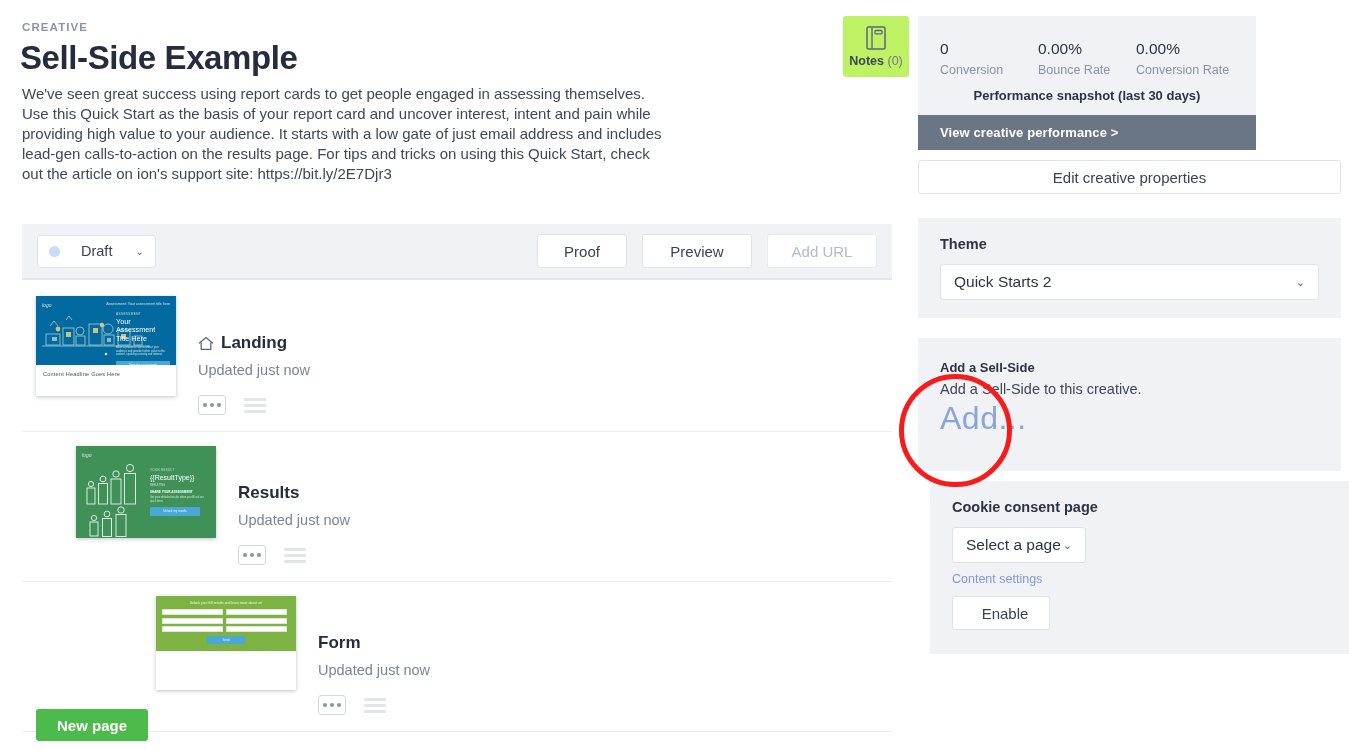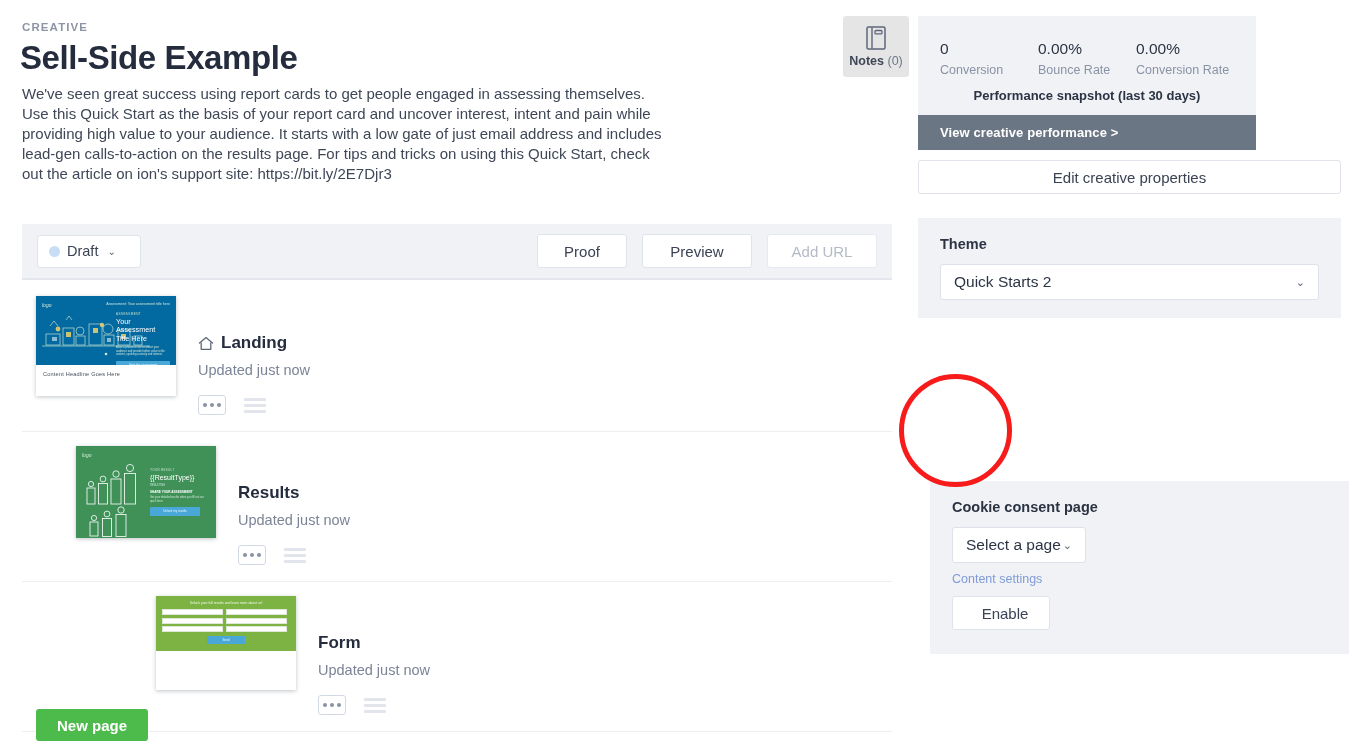--- a/index.html
+++ b/index.html
@@ -35,21 +35,21 @@
     position: absolute; left: 22px; top: 224px;
     width: 870px; height: 56px;
     background: #f0f2f6;
     border-bottom: 2px solid #e3e6ed;
     display: flex; align-items: center;
   }
   .status-chip {
     margin-left: 15px;
     height: 33px; min-width: 104px;
     background: #ffffff; border: 1px solid #dfe3ea; border-radius: 3px;
-    display: flex; align-items: center; gap: 7px;
+    display: flex; align-items: center; gap: 21px;
     padding: 0 11px;
     font-size: 14.5px; color: #3a4253;
   }
   .status-dot {
     width: 11px; height: 11px; border-radius: 50%;
     background: #c7ddf5; display: inline-block; flex: none;
   }
   .chip-caret { font-size: 10px; color: #5b6478; margin-left: 2px; }
 
   .tb-spacer { flex: 1 1 auto; }
@@ -116,21 +116,21 @@
   .tn-foot { background: #fff; padding: 6px 7px; }
   .tn-foot-txt { font-size: 5.6px; color: #47505f; letter-spacing: .2px; }
   .tn-logo { position: absolute; left: 6px; top: 6px; font-size: 5px; color: #d6ebdb; font-style: italic; }
   .tn-topright { position: absolute; right: 6px; top: 6px; font-size: 3.6px; color: #cfe5d6; }
 
   
   .right { position: absolute; left: 905px; top: 0; width: 444px; height: 751px; }
 
   .notes-btn {
     position: absolute; left: -62px; top: 16px;
-    width: 66px; height: 61px; background: #e5e5e5; border-radius: 3px;
+    width: 66px; height: 61px; background: #bef264; border-radius: 3px;
     display: flex; flex-direction: column; align-items: center; justify-content: center; gap: 3px;
   }
   .notes-label { font-size: 12.5px; color: #3f4757; }
   .notes-label b { font-weight: 700; }
   .notes-label span { color: #6e7789; }
 
   .perf-card {
     position: absolute; left: 13px; top: 16px; width: 338px;
     background: #f0f2f6;
   }
@@ -428,20 +428,25 @@
     <div class="edit-btn">Edit creative properties</div>
 
     <div class="panel panel-theme">
       <div class="panel-h">Theme</div>
       <div class="select wide">
         <span>Quick Starts 2</span>
         <span class="sel-caret">⌄</span>
       </div>
     </div>
 
+    <div class="panel panel-sell">
+      <div class="panel-h small">Add a Sell-Side</div>
+      <div class="panel-p">Add a Sell-Side to this creative.</div>
+      <div class="add-link">Add...</div>
+    </div>
 
     <div class="panel panel-cookie">
       <div class="panel-h">Cookie consent page</div>
       <div class="select narrow">
         <span>Select a page</span>
         <span class="sel-caret">⌄</span>
       </div>
       <div class="link-blue">Content settings</div>
       <div class="small-btn">Enable</div>
     </div>

